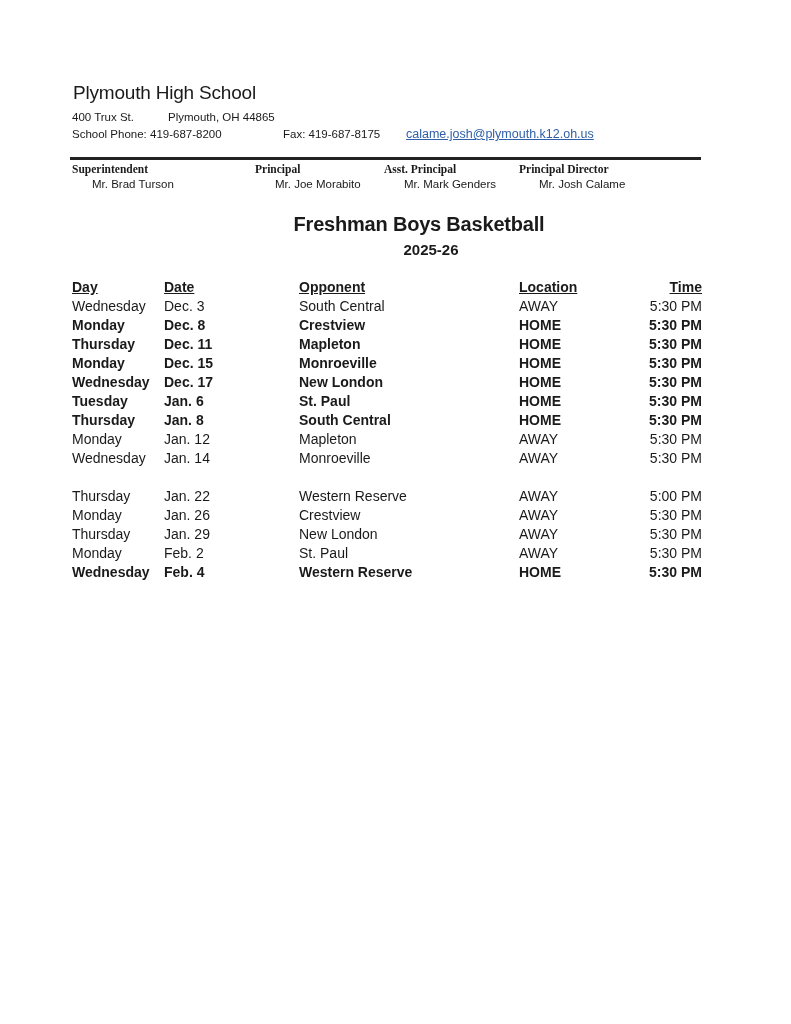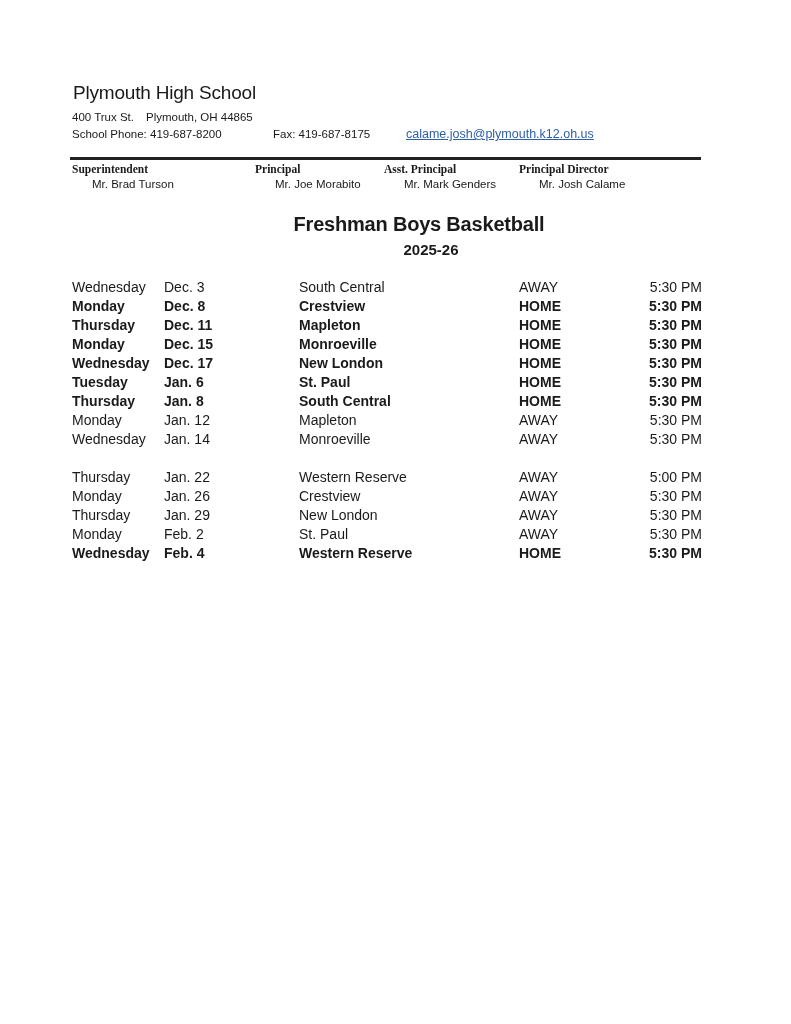--- a/index.html
+++ b/index.html
@@ -22,31 +22,31 @@
       font-size: 19px;
       font-weight: normal;
       letter-spacing: -0.2px;
     }
     .addr-line {
       position: absolute;
       left: 72px;
       top: 111px;
       font-size: 11.5px;
     }
-    .addr-line .city { margin-left: 12px; }
+    .addr-line .city { margin-left: 34px; }
     .phone-line {
       position: absolute;
       left: 72px;
       top: 128px;
       font-size: 11.5px;
       width: 640px;
     }
     .phone-line .fax {
       position: absolute;
-      left: 167px;
+      left: 177px;
       top: 0;
       padding-left: 34px;
     }
     .phone-line .email {
       position: absolute;
       left: 318px;
       top: -1px;
       font-size: 12.5px;
       color: #2e5fa8;
       text-decoration: underline;
@@ -147,20 +147,27 @@
   <div class="staff s4">
     <span class="role">Principal Director</span>
     <span class="person">Mr. Josh Calame</span>
   </div>
 </div>
 
 <div class="title">Freshman Boys Basketball</div>
 <div class="subtitle">2025-26</div>
 
 <div class="table">
+  <div class="row head">
+    <span class="cell c-day">Day</span>
+    <span class="cell c-date">Date</span>
+    <span class="cell c-opp">Opponent</span>
+    <span class="cell c-loc">Location</span>
+    <span class="cell c-time">Time</span>
+  </div>
 
   <div class="row">
     <span class="cell c-day">Wednesday</span>
     <span class="cell c-date">Dec. 3</span>
     <span class="cell c-opp">South Central</span>
     <span class="cell c-loc">AWAY</span>
     <span class="cell c-time">5:30 PM</span>
   </div>
   <div class="row bold">
     <span class="cell c-day">Monday</span>

